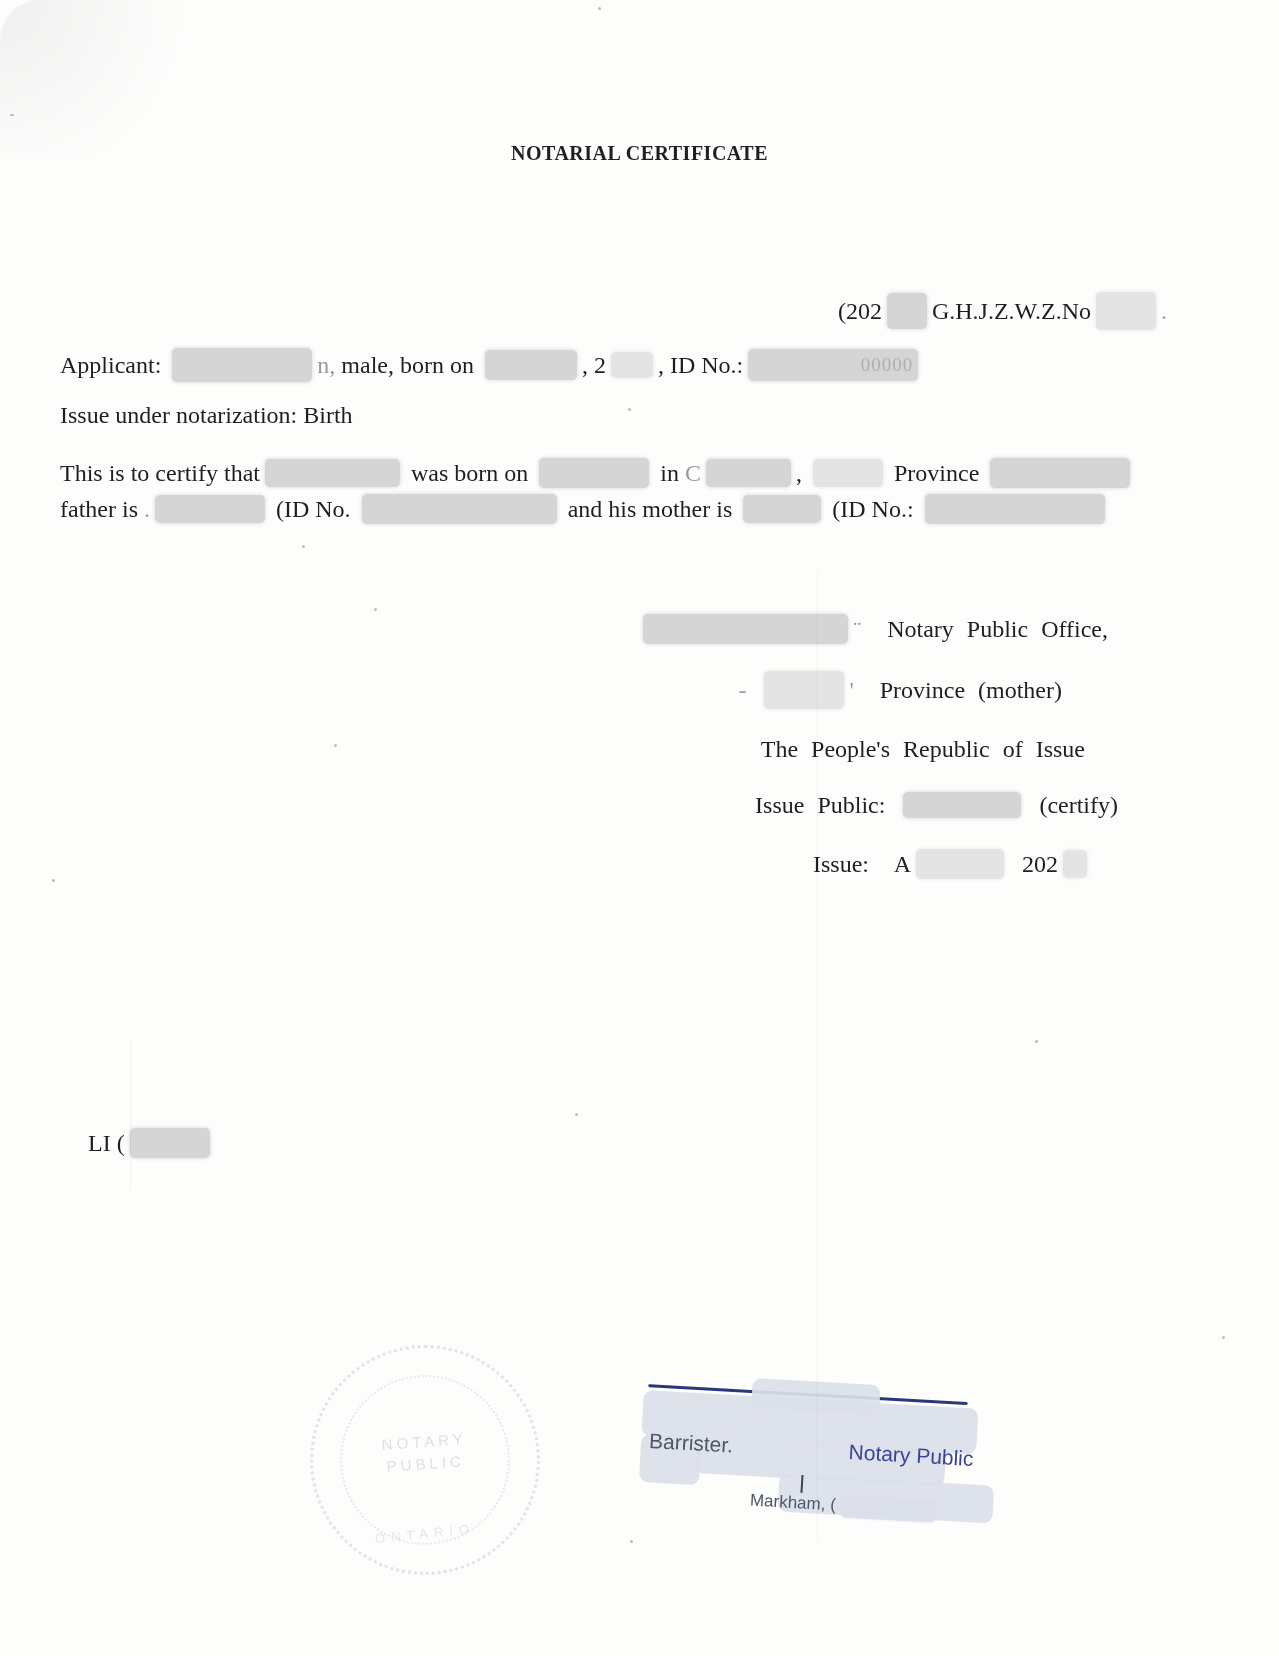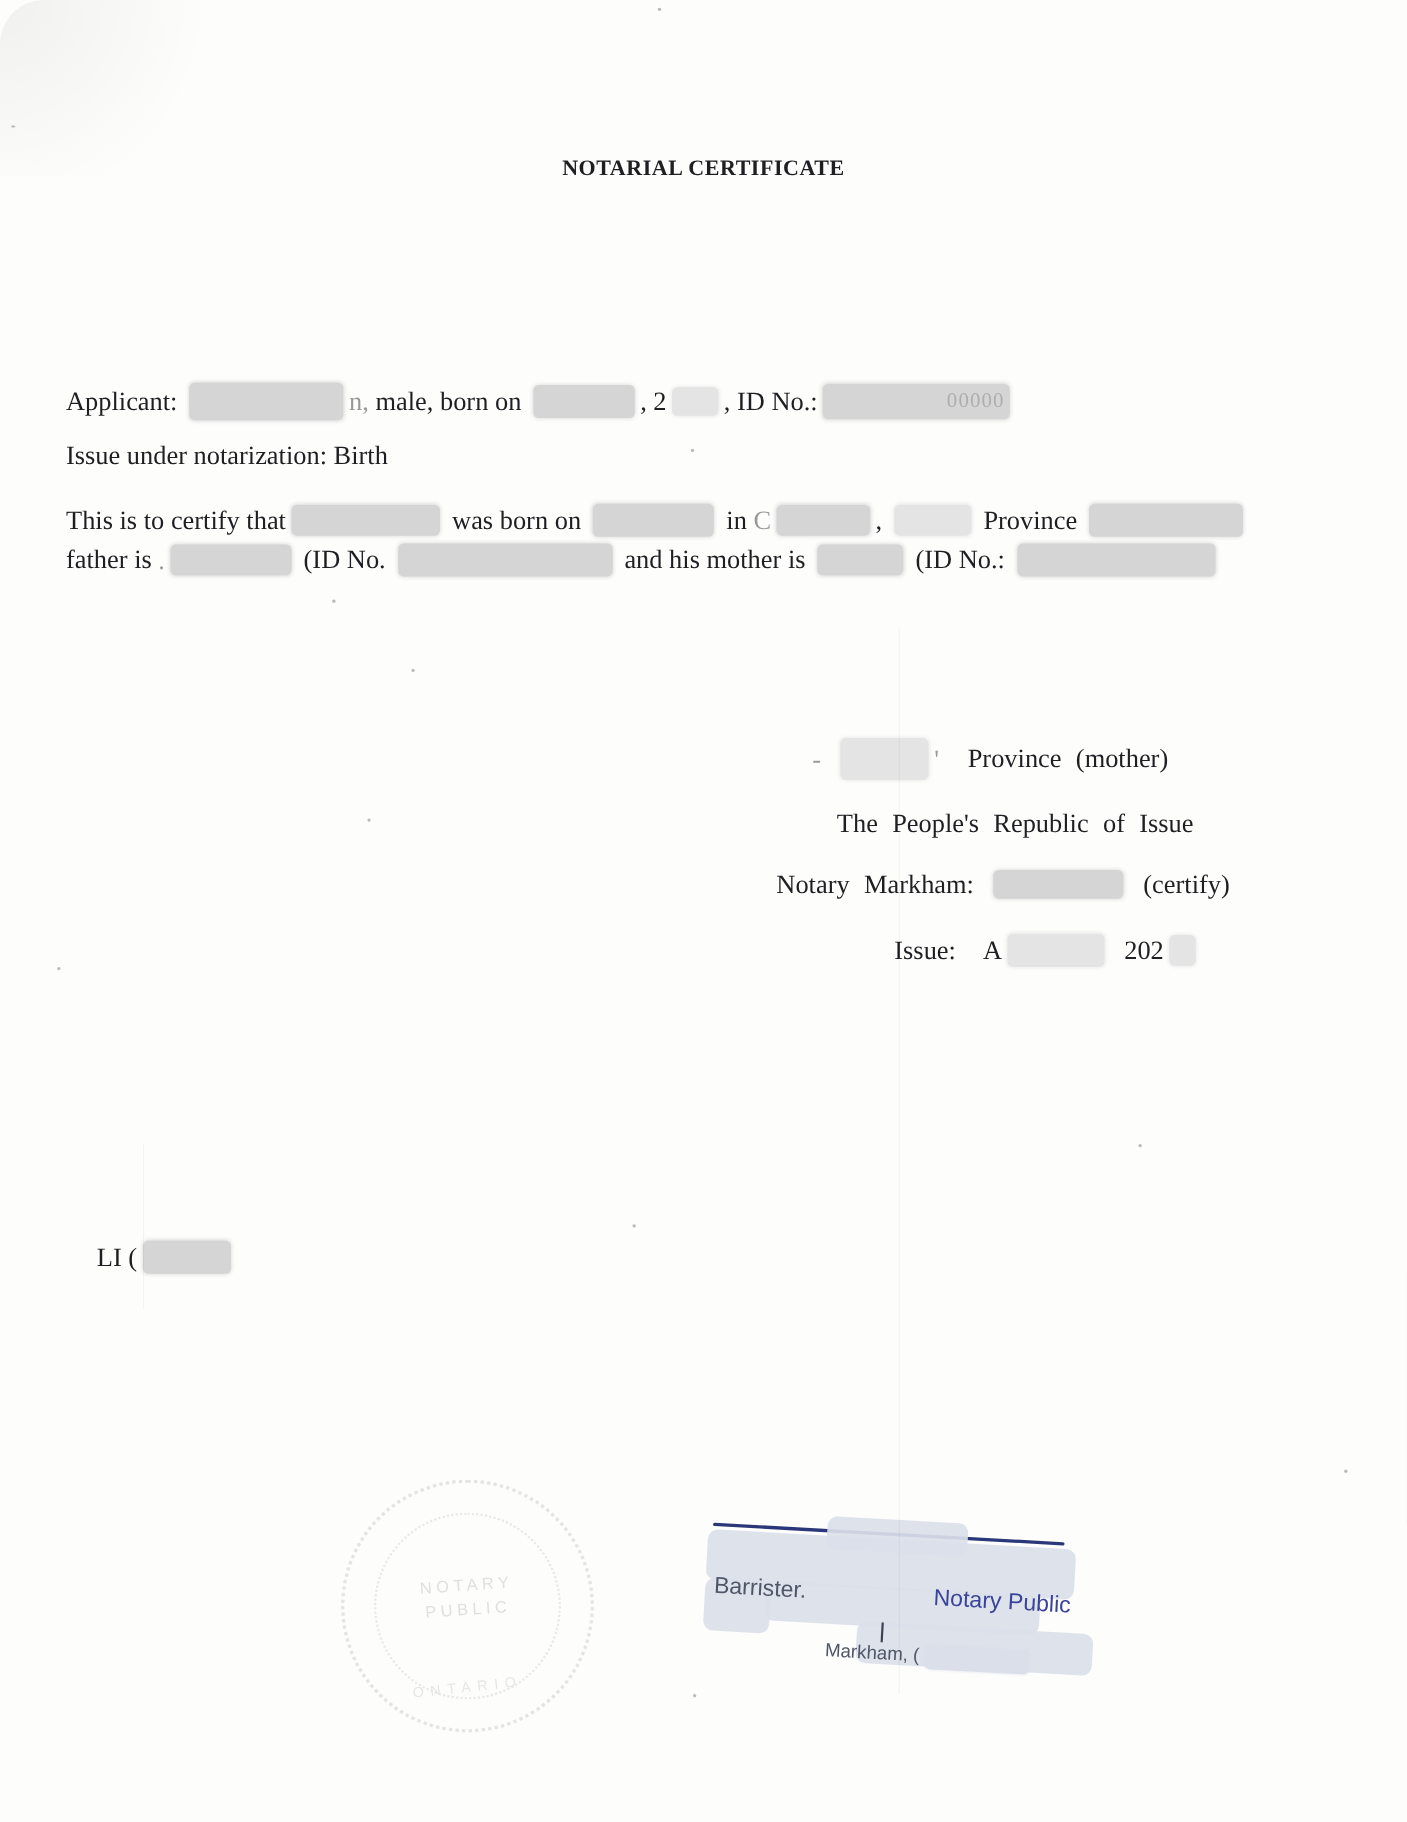--- a/index.html
+++ b/index.html
@@ -92,31 +92,33 @@
   .crease.c2{left:817px;top:570px;height:970px;}
   .speck{position:absolute;border-radius:50%;background:#555;opacity:.4;width:3px;height:3px;}
 </style>
 </head>
 <body>
 
 <div class="page">
 
   <h1 class="title">NOTARIAL CERTIFICATE</h1>
 
+  <div class="row" style="top:292px;right:112px;"><span class="seg">(202</span><span class="redact" style="width: 40px; height: 36px;"></span><span class="seg">G.H.J.Z.W.Z.No</span><span class="redact light" style="width: 60px; height: 38px;"></span><span class="seg faint">.</span></div>
 
   <div class="row" style="top:348px;left:60px;"><span class="seg">Applicant: </span><span class="redact" style="width: 140px; height: 34px;"></span><span class="seg faint">n,</span><span class="seg"> male, born on </span><span class="redact" style="width: 92px; height: 30px;"></span><span class="seg">, 2</span><span class="redact light" style="width: 42px; height: 26px;"></span><span class="seg">, ID No.:</span><span class="redact" style="width: 170px; height: 32px;"><i class="ghost">00000</i></span></div>
 
   <div class="row" style="top:400px;left:60px;text-align:center;"><span class="seg">Issue under notarization: Birth</span></div>
 
   <div class="row" style="top:458px;left:60px;"><span class="seg">This is to certify that</span><span class="redact" style="width: 135px; height: 28px;"></span><span class="seg"> was born on </span><span class="redact" style="width: 110px; height: 30px;"></span><span class="seg"> in </span><span class="seg faint">C</span><span class="redact" style="width: 85px; height: 28px;"></span><span class="seg">, </span><span class="redact light" style="width: 70px; height: 28px;"></span><span class="seg"> Province </span><span class="redact" style="width: 140px; height: 30px;"></span></div>
   <div class="row" style="top:494px;left:60px;"><span class="seg">father is </span><span class="seg faint">.</span><span class="redact" style="width: 110px; height: 28px;"></span><span class="seg"> (ID No. </span><span class="redact" style="width: 195px; height: 30px;"></span><span class="seg"> and his mother is </span><span class="redact" style="width: 78px; height: 28px;"></span><span class="seg"> (ID No.: </span><span class="redact" style="width: 180px; height: 30px;"></span></div>
 
+  <div class="row rb" style="top:614px;right:171px;"><span class="redact" style="width: 205px; height: 30px;"></span><span class="seg faint">¨ </span><span class="seg"> Notary Public Office,</span></div>
   <div class="row rb" style="top:671px;right:217px;"><span class="seg faint">- </span><span class="redact light" style="width: 80px; height: 38px;"></span><span class="seg faint">' </span><span class="seg"> Province (mother)</span></div>
   <div class="row rb" style="top:734px;right:194px;"><span class="seg">The People's Republic of Issue</span></div>
-  <div class="row rb" style="top:790px;right:161px;"><span class="seg">Notary Markham: </span><span class="redact" style="width: 118px; height: 26px;"></span><span class="seg"> (certify)</span></div>
+  <div class="row rb" style="top:790px;right:161px;"><span class="seg">Issue Public: </span><span class="redact" style="width: 118px; height: 26px;"></span><span class="seg"> (certify)</span></div>
   <div class="row rb" style="top:849px;right:187px;"><span class="seg">Issue:  A</span><span class="redact light" style="width: 88px; height: 30px;"></span><span class="seg"> 202</span><span class="redact light" style="width: 24px; height: 28px;"></span></div>
 
   <div class="row" style="top:1128px;left:88px;"><span class="seg">LI (</span><span class="redact" style="width: 80px; height: 30px;"></span></div>
 
   <div class="seal">
     <div class="ring-outer"></div>
     <div class="ring-inner"></div>
     <div class="seal-center">
       <div>NOTARY</div>
       <div>PUBLIC</div>

